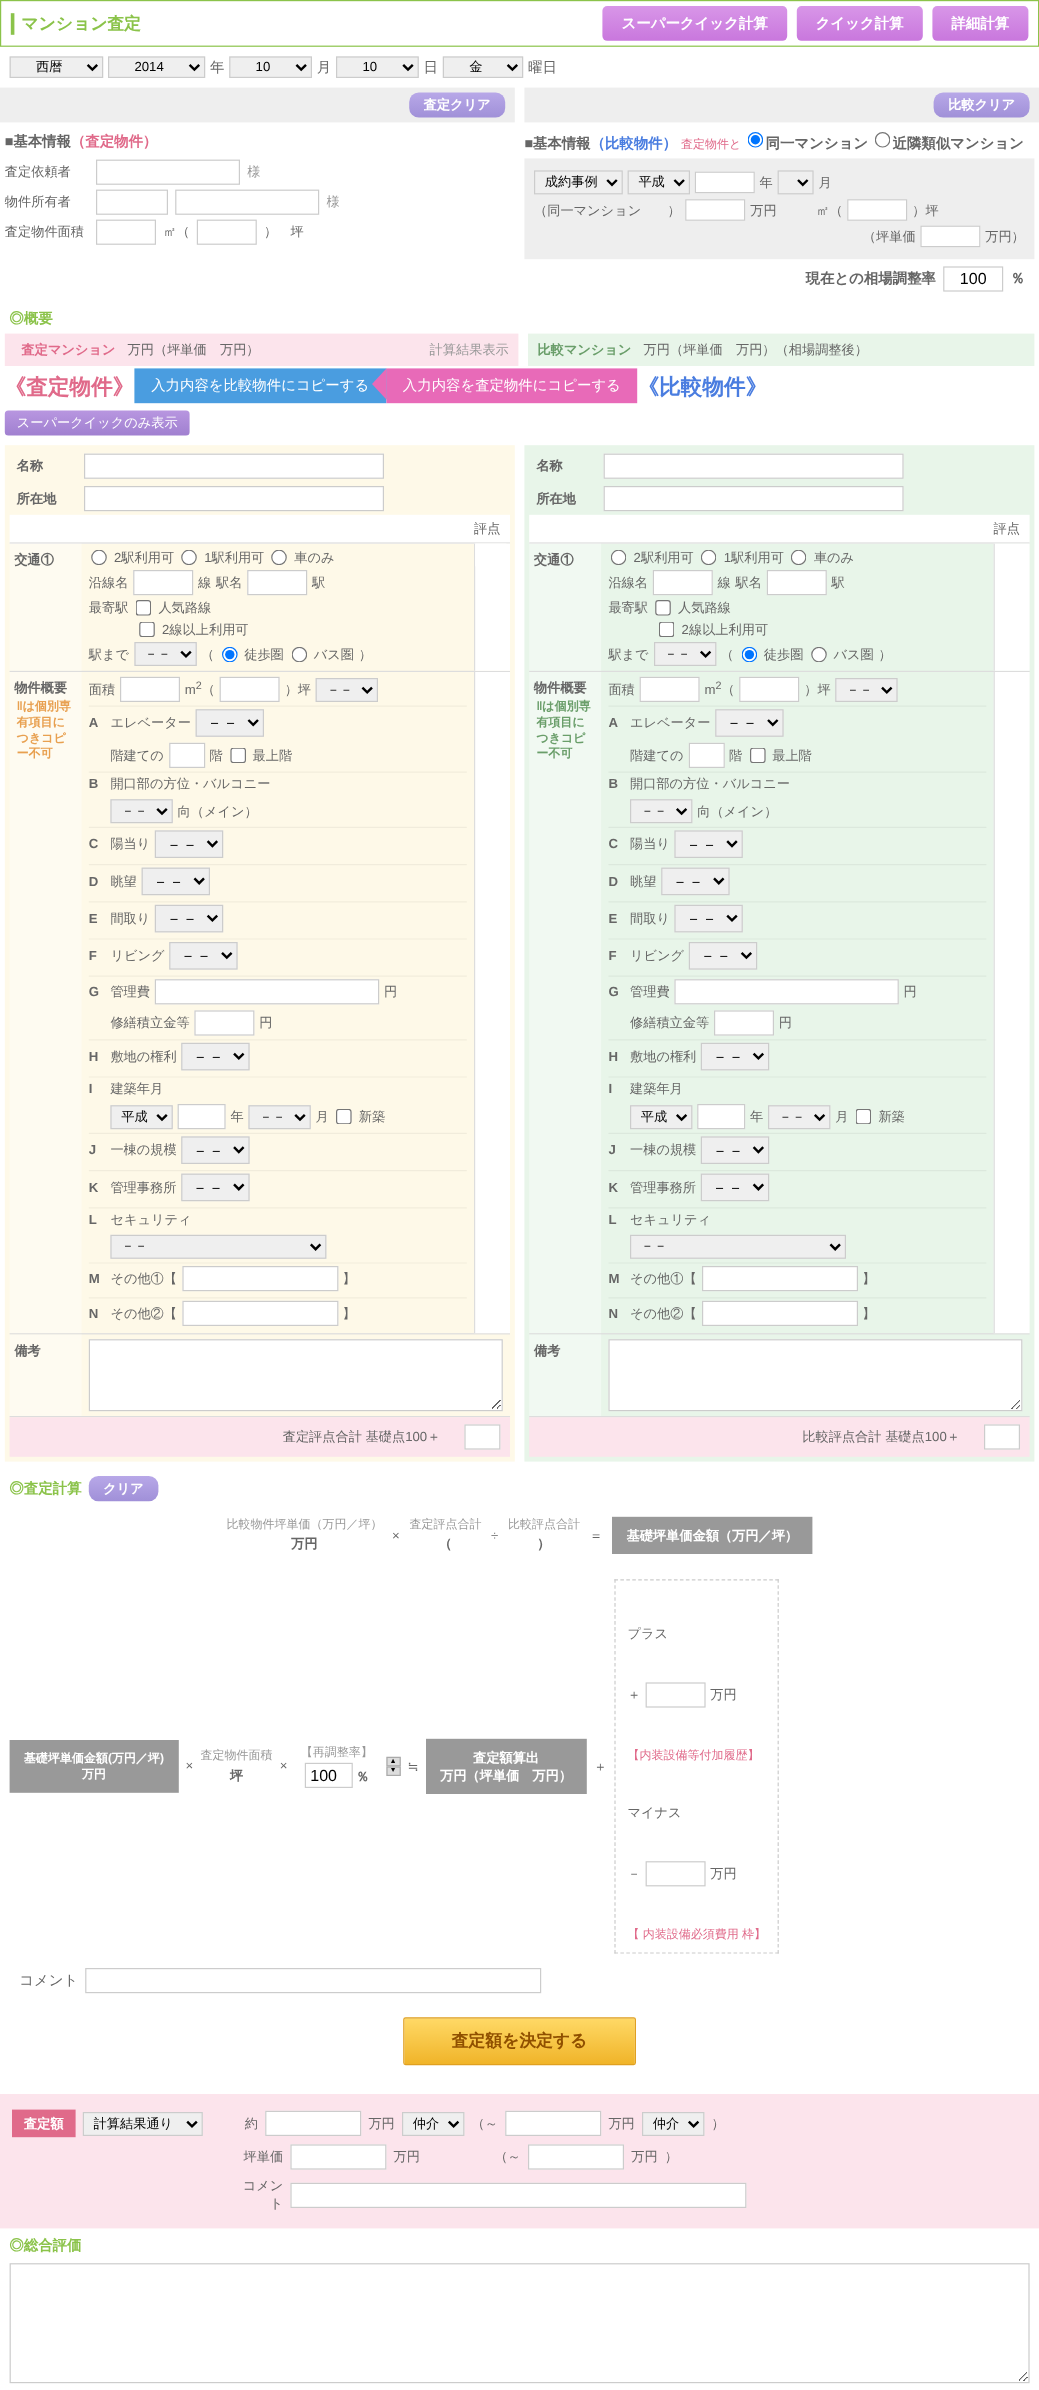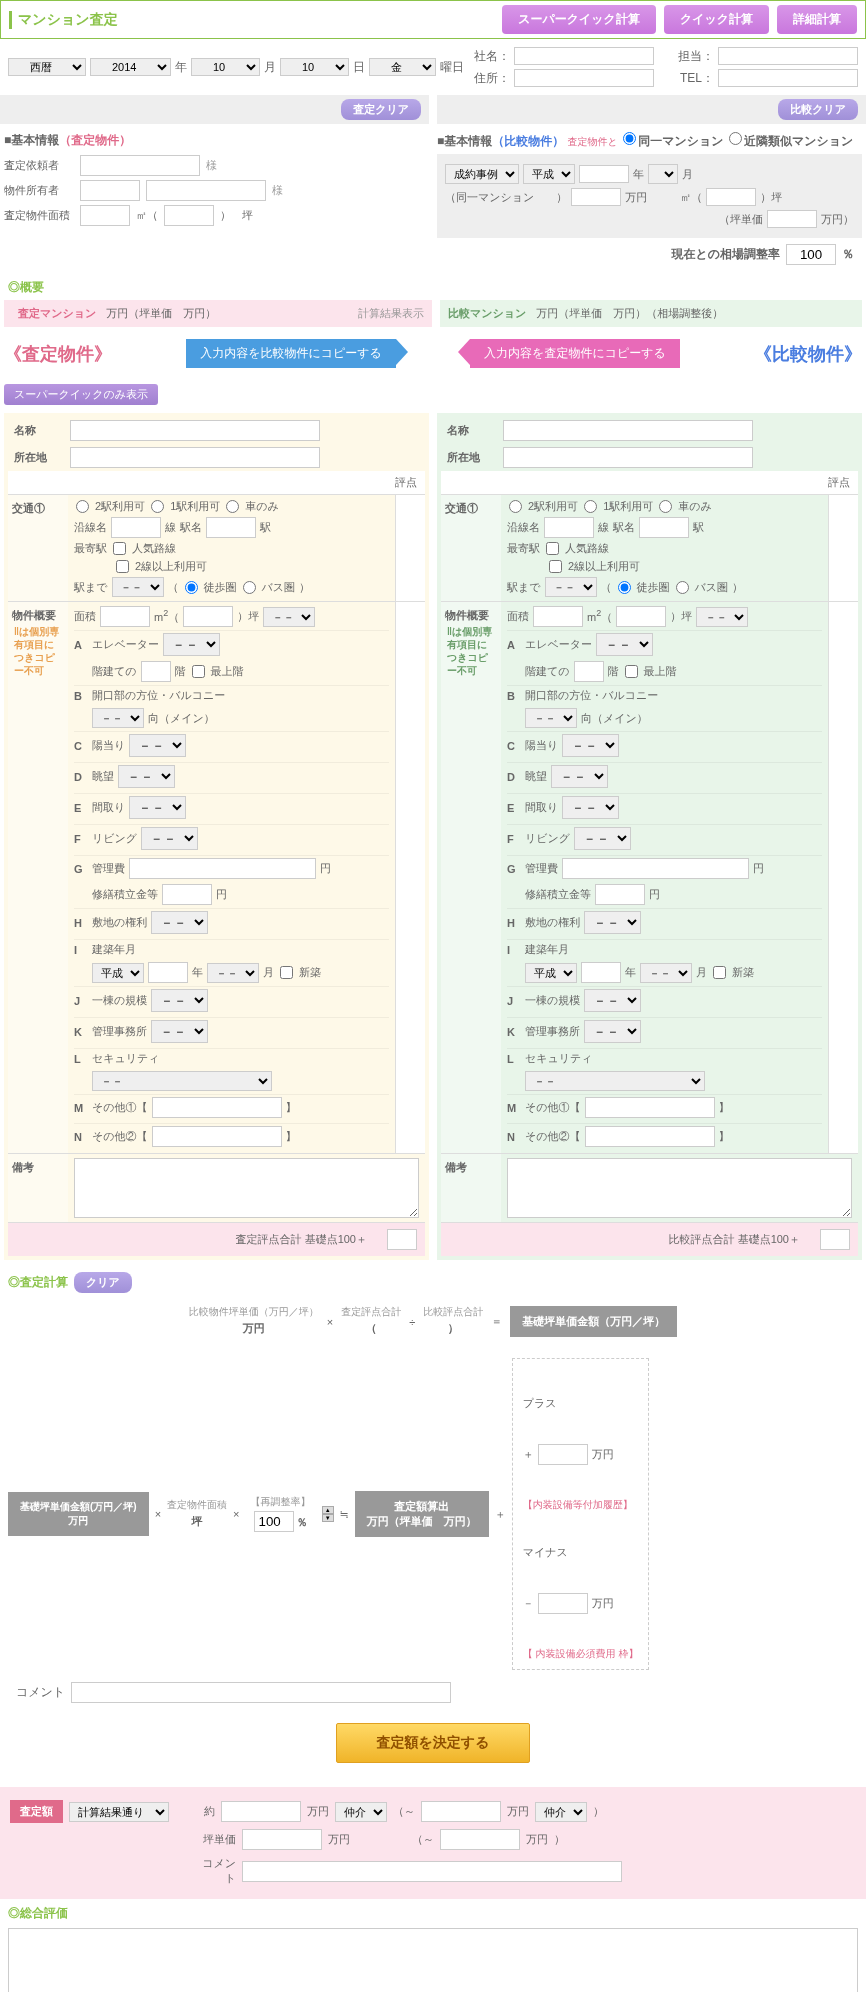--- a/index.html
+++ b/index.html
@@ -33,21 +33,21 @@
 .rate-row input { width: 50px; text-align: center; }
 .green-head { color: #8bc34a; font-weight: bold; padding: 4px 8px; }
 .summary-bar { display: flex; gap: 8px; padding: 0 4px; }
 .summary-box { flex: 1; padding: 6px 8px; font-size: 11px; display: flex; align-items: center; gap: 10px; }
 .summary-box.pink { background: #fce4ec; padding-left: 14px; }
 .summary-box.green { background: #e8f5e9; }
 .summary-box .title { font-weight: bold; }
 .summary-box.pink .title { color: #e06a8a; }
 .summary-box.green .title { color: #6a9e6a; }
 .result-link { margin-left: auto; color: #999; }
-.copy-row { display: flex; justify-content: space-between; align-items: center; padding: 12px 4px; }
+.copy-row { display: flex; justify-content: flex-start; align-items: center; padding: 2px 4px; }
 .big-label { font-size: 18px; font-weight: bold; }
 .big-label.red { color: #e06a8a; }
 .big-label.blue { color: #4a7de0; }
 .copy-btn { padding: 6px 14px; color: #fff; font-size: 12px; border: none; cursor: pointer; position: relative; }
 .copy-btn.blue { background: #4a9de0; }
 .copy-btn.pink { background: #e86ab8; }
 .copy-btn.blue::after { content: ''; position: absolute; right: -12px; top: 0; border-left: 12px solid #4a9de0; border-top: 13px solid transparent; border-bottom: 13px solid transparent; }
 .copy-btn.pink::before { content: ''; position: absolute; left: -12px; top: 0; border-right: 12px solid #e86ab8; border-top: 13px solid transparent; border-bottom: 13px solid transparent; }
 .badge-purple { background: linear-gradient(#b896e0, #a080d0); color: #fff; padding: 3px 10px; border-radius: 3px; font-size: 11px; display: inline-block; margin: 4px; }
 .panel { padding: 4px; }
@@ -120,42 +120,20 @@
 <div class="date-row">
   <select><option>西暦</option></select>
   <select><option>2014</option></select>
   <span>年</span>
   <select><option>10</option></select>
   <span>月</span>
   <select><option>10</option></select>
   <span>日</span>
   <select><option>金</option></select>
   <span>曜日</span>
-  <div style="margin-left:auto; display:flex; gap:20px;">
-    <div class="company-col">
-      <div>
-          <label>社名：</label>
-          <input type="text" style="">
-        </div>
-      <div>
-          <label>住所：</label>
-          <input type="text" style="">
-        </div>
-    </div>
-    <div class="company-col">
-      <div>
-          <label>担当：</label>
-          <input type="text" style="">
-        </div>
-      <div>
-          <label>TEL：</label>
-          <input type="text" style="">
-        </div>
-    </div>
-  </div>
 </div>
 
 <div style="display:flex; gap:8px;">
   <div class="clear-bar" style="flex:1;">
       <button class="btn-lavender">査定クリア</button>
     </div>
   <div class="clear-bar" style="flex:1;">
       <button class="btn-lavender">比較クリア</button>
     </div>
 </div>

